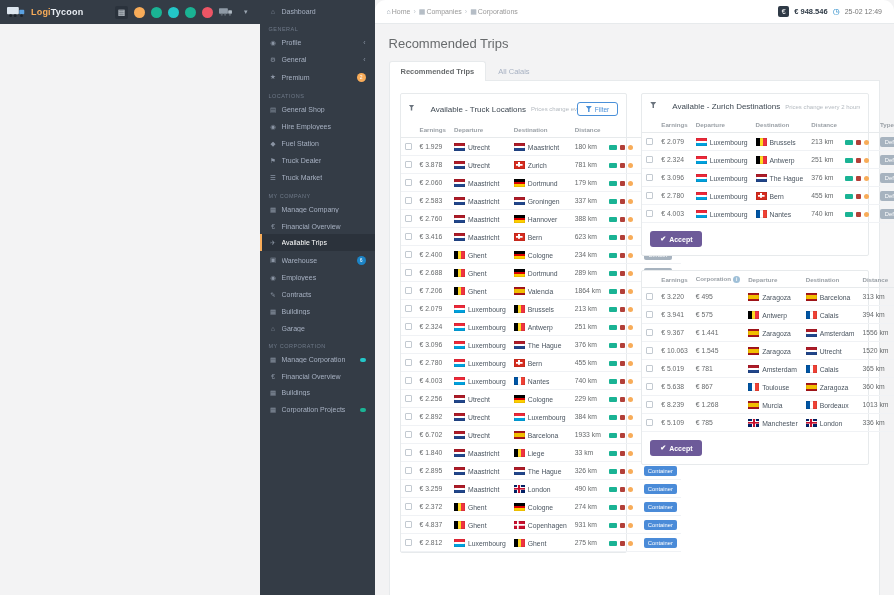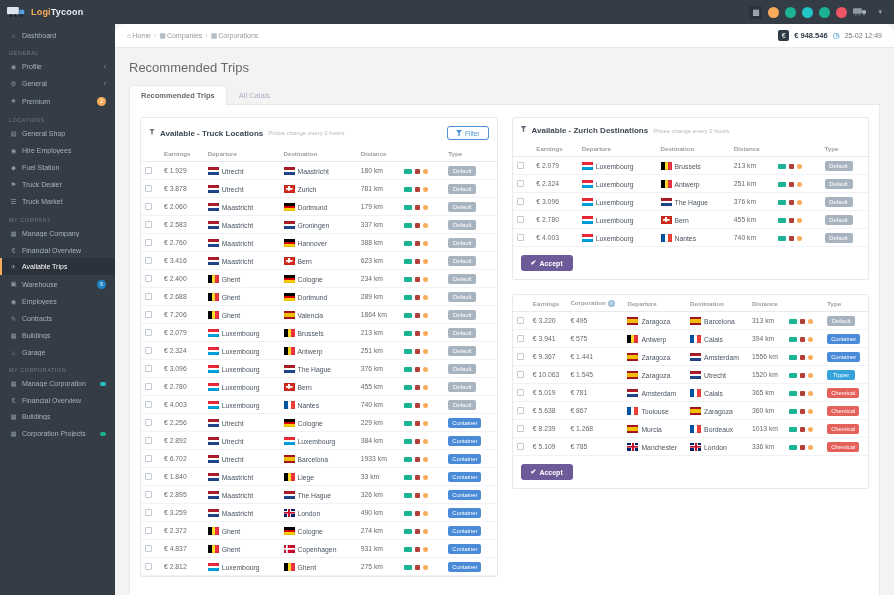--- a/index.html
+++ b/index.html
@@ -1,18 +1,18 @@
 <!DOCTYPE html>
 <html><head>
 <meta charset="utf-8">
 <style>
   * { box-sizing: border-box; margin: 0; padding: 0; }
   html, body { width: 894px; height: 595px; overflow: hidden; }
   body { font-family: "Liberation Sans", sans-serif; background: #f3f3f4; }
-  .app { width: 894px; height: 595px; display: flex; flex-direction: column; }
+  .app { width: 894px; height: 595px; display: flex; flex-direction: row; }
 
   
   .topbar { height: 24px; background: #343c46; display: flex; align-items: center; flex-shrink: 0; }
   .logo { width: 115px; display: flex; align-items: center; gap: 4px; padding: 0 7px; flex-shrink: 0; }
   .logo-text { font-size: 9px; font-weight: bold; letter-spacing: .2px; }
   .logo-part1 { color: #f8ac59; }
   .logo-part2 { color: #e8edf3; }
   .topbar-spacer { flex: 1; }
   .topbar-icons { display: flex; align-items: center; gap: 6px; padding-right: 12px; }
   .tb-app { width: 13px; height: 13px; border-radius: 2px; color: #cfd6dd; font-size: 8px; line-height: 13px; text-align: center; }
@@ -46,21 +46,21 @@
   .page-title { font-size: 13px; font-weight: 400; color: #676a6c; margin: 4px 0 10px; }
   .tabs { display: flex; position: relative; z-index: 2; margin-bottom: -1px; }
   .tab { padding: 5px 11px; font-size: 7.5px; color: #a7b1c2; border: 1px solid transparent; border-bottom: none; border-radius: 3px 3px 0 0; cursor: pointer; }
   .tab.active { background: #fff; border-color: #e7eaec; color: #676a6c; font-weight: bold; }
   .tab-content { background: #fff; border: 1px solid #e7eaec; padding: 12px 10px; min-height: 520px; }
 
   .cols { display: flex; gap: 14px; align-items: flex-start; }
   .col { flex: 1; min-width: 0; }
   .panel { border: 1px solid #e7eaec; border-radius: 2px; background: #fff; margin-bottom: 14px; }
   .panel-head { display: flex; align-items: center; padding: 8px 8px 6px; }
-  .panel-title { font-size: 8px; font-weight: bold; color: #3e4852; display: flex; gap: 5px; white-space: nowrap; }
+  .panel-title { font-size: 8px; font-weight: normal; color: #3e4852; display: flex; gap: 16px; white-space: nowrap; }
   .panel-sub { font-size: 6px; color: #b4bac0; margin-left: 5px; white-space: nowrap; overflow: hidden; }
   .funnel { display: inline-block; width: 6px; height: 6px; background: currentColor;
             clip-path: polygon(0 0, 100% 0, 62% 45%, 62% 100%, 38% 100%, 38% 45%); }
   .funnel-gray { color: #6a737d; }
   .btn-filter { margin-left: auto; display: inline-flex; align-items: center; gap: 3px; background: #fff;
                 border: 1px solid #4a90d9; color: #4a90d9; font-size: 6.5px; padding: 2.5px 8px;
                 border-radius: 3px; cursor: pointer; font-family: inherit; flex-shrink: 0; }
 
   table { width: 100%; border-collapse: collapse; }
   th { font-size: 6.2px; color: #9aa0a6; text-align: left; font-weight: bold; padding: 4px 4px; border-bottom: 1px solid #e7eaec; white-space: nowrap; }

